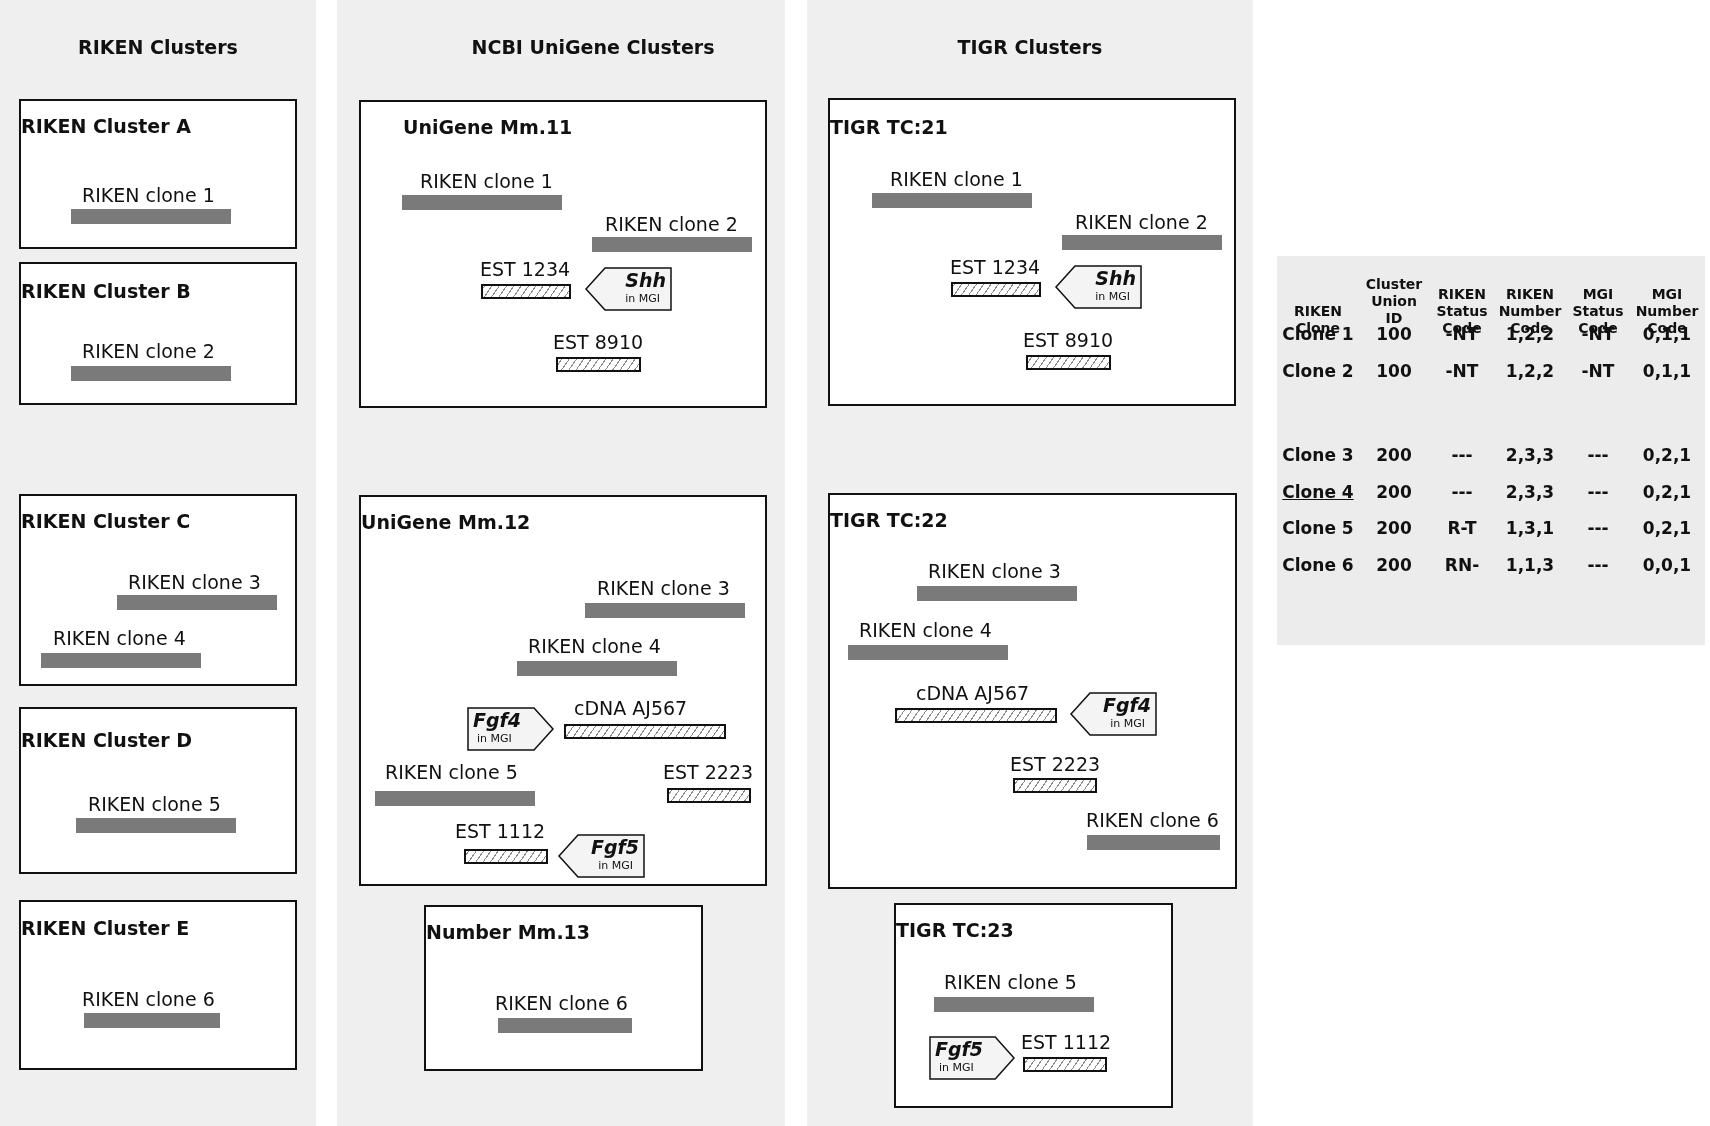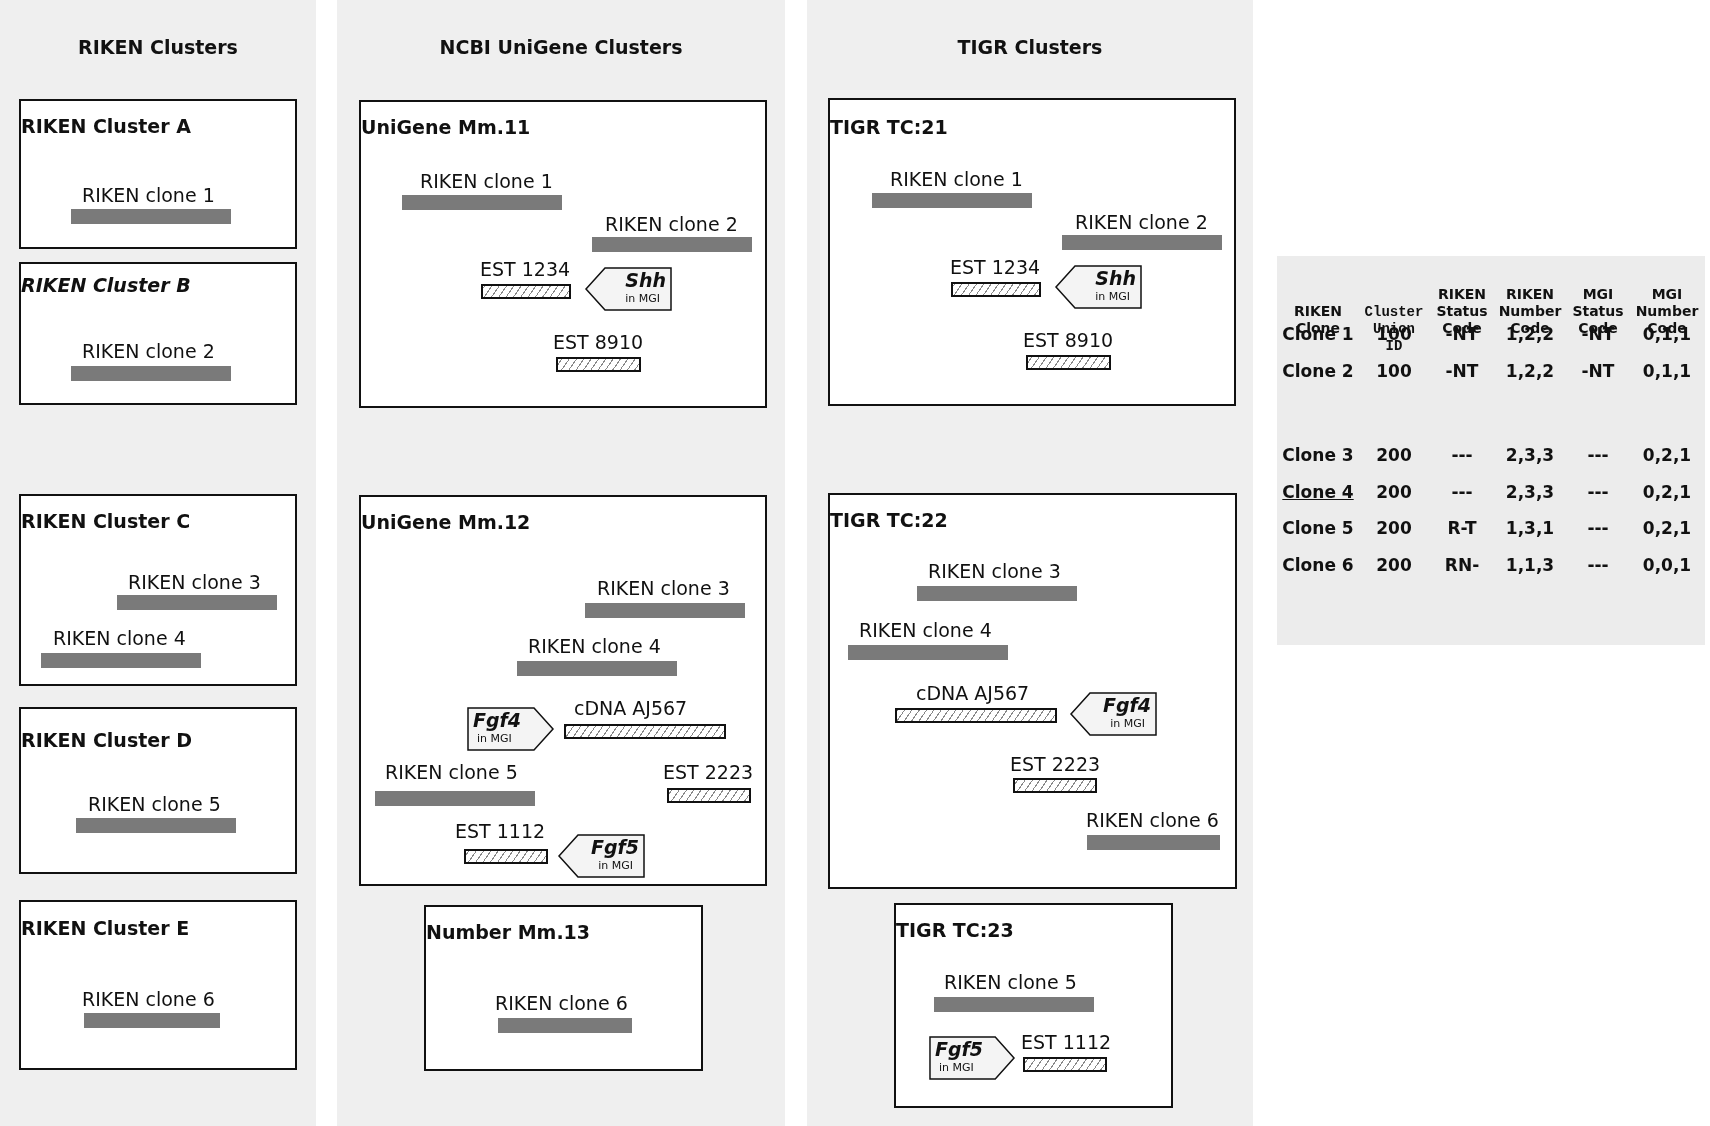--- a/index.html
+++ b/index.html
@@ -28,31 +28,31 @@
   .td { position:absolute; font-weight:bold; font-size:17px; text-align:center; white-space:nowrap; }
 </style>
 </head>
 <body>
 
 <div class="col-bg" style="left:0;top:0;width:316px;height:1126px;"></div>
 <div class="col-bg" style="left:337px;top:0;width:448px;height:1126px;"></div>
 <div class="col-bg" style="left:807px;top:0;width:446px;height:1126px;"></div>
 
 <div class="col-title" style="left:0;width:316px;top:36px;">RIKEN Clusters</div>
-<div class="col-title" style="left:337px;width:448px;top:36px;">NCBI UniGene Clusters</div>
+<div class="col-title" style="left:337px;width:448px;top:36px;padding-left:32px;">NCBI UniGene Clusters</div>
 <div class="col-title" style="left:807px;width:446px;top:36px;">TIGR Clusters</div>
 
 <div class="box" style="left:19px;top:99px;width:278px;height:150px;">
   <div class="box-title" style="top:14px;">RIKEN Cluster A</div>
   <div class="lbl" style="left:61px;top:83px;">RIKEN clone 1</div>
   <div class="bar" style="left:50px;top:108px;width:160px;"></div>
 </div>
 
 <div class="box" style="left:19px;top:262px;width:278px;height:143px;">
-  <div class="box-title" style="top:10px;font-style:italic;">RIKEN Cluster B</div>
+  <div class="box-title" style="top:16px;">RIKEN Cluster B</div>
   <div class="lbl" style="left:61px;top:76px;">RIKEN clone 2</div>
   <div class="bar" style="left:50px;top:102px;width:160px;"></div>
 </div>
 
 <div class="box" style="left:19px;top:494px;width:278px;height:192px;">
   <div class="box-title" style="top:14px;">RIKEN Cluster C</div>
   <div class="lbl" style="left:107px;top:75px;">RIKEN clone 3</div>
   <div class="bar" style="left:96px;top:99px;width:160px;"></div>
   <div class="lbl" style="left:32px;top:131px;">RIKEN clone 4</div>
   <div class="bar" style="left:20px;top:157px;width:160px;"></div>
@@ -64,21 +64,21 @@
   <div class="bar" style="left:55px;top:109px;width:160px;"></div>
 </div>
 
 <div class="box" style="left:19px;top:900px;width:278px;height:170px;">
   <div class="box-title" style="top:15px;">RIKEN Cluster E</div>
   <div class="lbl" style="left:61px;top:86px;">RIKEN clone 6</div>
   <div class="bar" style="left:63px;top:111px;width:136px;"></div>
 </div>
 
 <div class="box" style="left:359px;top:100px;width:408px;height:308px;">
-  <div class="box-title" style="top:14px;">UniGene Mm.11</div>
+  <div class="box-title" style="top:14px;margin-left:42px;">UniGene Mm.11</div>
   <div class="lbl" style="left:59px;top:68px;">RIKEN clone 1</div>
   <div class="bar" style="left:41px;top:93px;width:160px;"></div>
   <div class="lbl" style="left:244px;top:111px;">RIKEN clone 2</div>
   <div class="bar" style="left:231px;top:135px;width:160px;"></div>
   <div class="lbl" style="left:119px;top:156px;">EST 1234</div>
   <div class="hatch" style="left:120px;top:182px;width:90px;"></div>
   <div class="gene left" style="left:224px;top:165px;">
     <svg viewBox="0 0 87 44" preserveAspectRatio="none">
         <polygon points="86,1 86,43 20,43 1,22 20,1" fill="#f4f4f4" stroke="#111" stroke-width="1.5"></polygon>
       </svg>
@@ -178,21 +178,21 @@
   </div>
   <div class="lbl" style="left:125px;top:126px;">EST 1112</div>
   <div class="hatch" style="left:127px;top:152px;width:84px;"></div>
 </div>
 
 <div class="tbl">
   <div class="th" style="left:0;width:82px;top:47px;">
     <div>RIKEN</div>
     <div>Clone</div>
   </div>
-  <div class="th" style="left:82px;width:70px;top:48px;font-family:Liberation Mono, monospace;">
+  <div class="th" style="left:82px;width:70px;top:20px;">
     <div>Cluster</div>
     <div>Union</div>
     <div>ID</div>
   </div>
   <div class="th" style="left:152px;width:66px;top:30px;">
     <div>RIKEN</div>
     <div>Status</div>
     <div>Code</div>
   </div>
   <div class="th" style="left:218px;width:70px;top:30px;">

